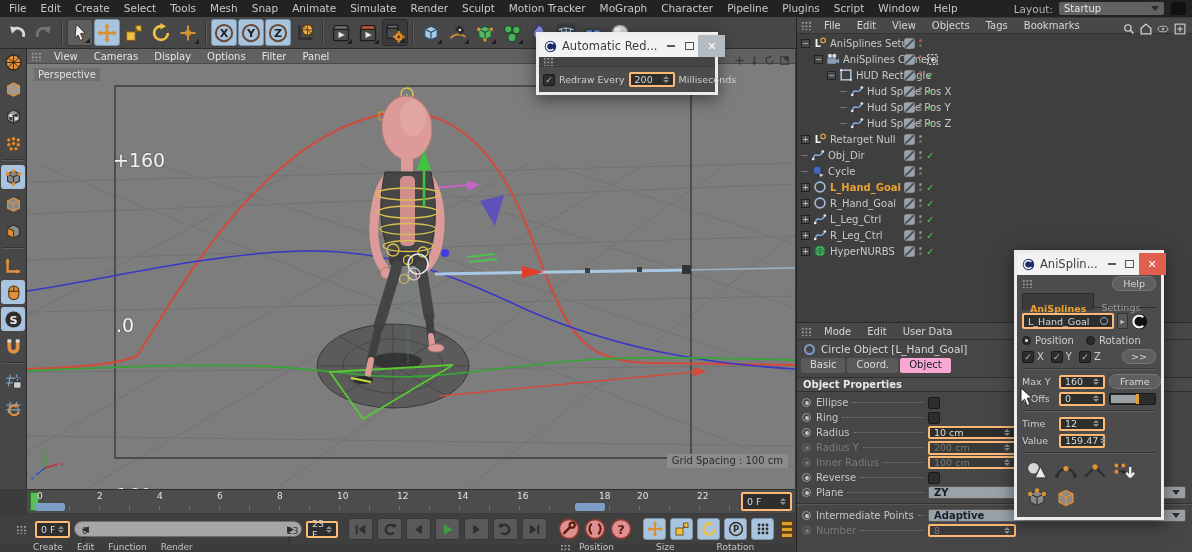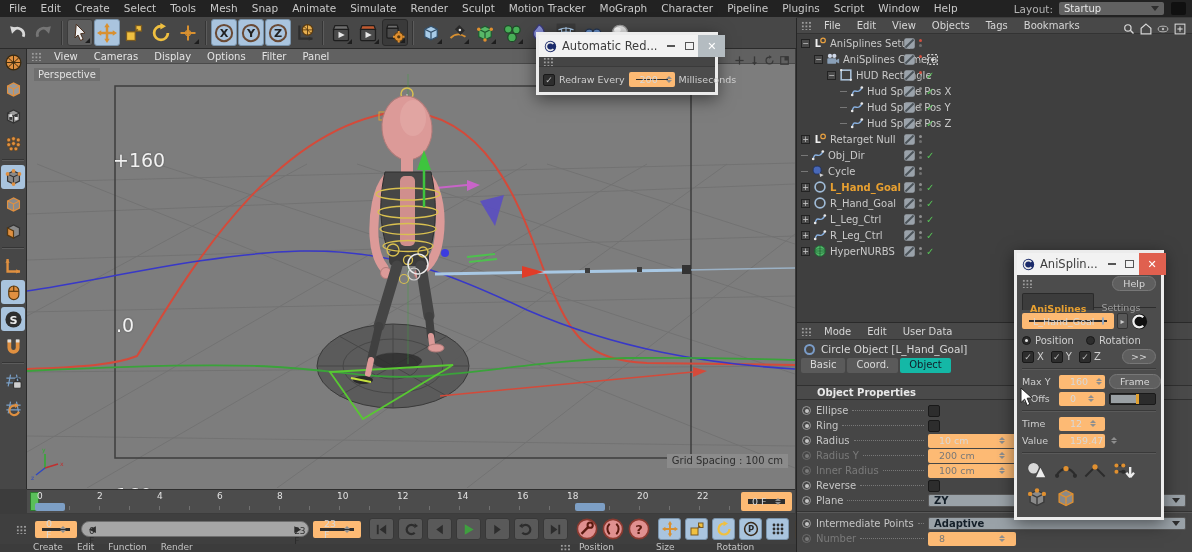--- a/index.html
+++ b/index.html
@@ -41,21 +41,21 @@
 .grip{width:11px;height:9px;background-image:radial-gradient(#9d9d9d 1px,transparent 1.3px);background-size:3.6px 3.6px;flex:0 0 auto;margin-right:4px}
 .persp-label{position:absolute;left:7px;top:19px;font-size:10px;color:#e2e2e2;background:#6f6f6f;padding:0 4px;line-height:13px}
 .hud{position:absolute;color:#f2f2f2;font-size:19px;text-shadow:0 0 2px rgba(60,60,60,.6)}
 .grid-spacing{position:absolute;right:7px;top:405px;background:#8b8b8b;color:#2e2e2e;font-size:10px;padding:0 5px;line-height:14px}
 
 .ruler{position:absolute;left:27px;top:489px;width:768px;height:24px;background:#4c4c4c;border-top:1px solid #2e2e2e}
 .tick-label{position:absolute;top:1px;font-size:9px;color:#e2e2e2}
 .minor{position:absolute;bottom:3px;width:1px;height:4px;background:#707070}
 .keymark{position:absolute;top:13px;height:8px;width:30px;background:#7d9fc5;border-radius:2px}
 .playhead{position:absolute;left:3px;top:2px;width:9px;height:19px;background:#5abf5a;border:1px solid #2e7a2e}
-.field{background:#2e2e2e;border:7px solid #fdba74;border-radius:2px;color:#d8d8d8;font-size:9.5px;display:flex;align-items:center;padding:0 4px;gap:8px}
+.field{background:#2e2e2e;border:2px solid #fdba74;border-radius:2px;color:#d8d8d8;font-size:9.5px;display:flex;align-items:center;padding:0 4px;gap:2px}
 .field.dis{background:#3a3a3a;color:#787878}
 .spin{margin-left:auto;display:flex;flex-direction:column;gap:1px}
 .spin i{display:block;width:0;height:0;border-left:3px solid transparent;border-right:3px solid transparent}
 .spin .up{border-bottom:3.5px solid #8e8e8e}
 .spin .dn{border-top:3.5px solid #8e8e8e}
 .cur-field{position:absolute;right:3px;top:2px;width:51px;height:19px}
 
 .transport{position:absolute;left:0;top:514px;width:796px;height:30px;background:#3f3f3f;display:flex;align-items:center;gap:4px;padding-left:16px}
 .tfield{width:76px;height:17px}
 .slider{width:228px;height:16px;background:#a6a6a6;border-radius:8px;position:relative;border:1px solid #6e6e6e;flex:0 0 auto}
@@ -98,22 +98,22 @@
 .dot{width:3px;height:3px;border-radius:50%}
 .chk{color:#56c056;font-size:10px;font-weight:bold;line-height:13px}
 
 .am{position:absolute;left:0;top:304px;right:0;bottom:0;background:#464646;border-top:1px solid #2a2a2a}
 .am-menu{height:17px;background:#484848;display:flex;align-items:center;padding-left:4px;border-bottom:1px solid #333}
 .am-menu .menu-item{font-size:10px;padding:0 8px;line-height:17px;color:#d6d6d6}
 .am-title{height:18px;display:flex;align-items:center;gap:6px;padding-left:7px;font-size:10.5px;color:#d8d8d8}
 .ring{width:11px;height:11px;border:2px solid #7a9cc8;border-radius:50%;flex:0 0 auto}
 .am-tabs{display:flex;gap:2px;padding-left:4px;height:15px}
 .tab{font-size:10px;color:#dadada;background:#5a5a5a;padding:0 9px;line-height:14px;border-radius:2px}
-.tab.active{background:#14b8a6;color:#121e2a}
-.am-section{height:15px;background:#4a4a4a;border-top:1px solid #303030;border-bottom:1px solid #303030;font-size:10px;font-weight:bold;color:#e8e8e8;padding-left:20px;line-height:14px;margin-top:12px}
+.tab.active{background:#f9a8d4;color:#121e2a}
+.am-section{height:15px;background:#4a4a4a;border-top:1px solid #303030;border-bottom:1px solid #303030;font-size:10px;font-weight:bold;color:#e8e8e8;padding-left:6px;line-height:14px;margin-top:4px}
 .am-rows{padding-top:3px}
 .am-row{height:15px;display:flex;align-items:center;padding-left:5px}
 .am-left{width:126px;display:flex;align-items:center;flex:0 0 auto}
 .adot{width:9px;height:9px;border-radius:50%;border:1.5px solid #9a9a9a;margin-right:5px;position:relative;flex:0 0 auto}
 .adot:after{content:"";position:absolute;inset:1.5px;background:#c4c4c4;border-radius:50%}
 .adot.dis{border-color:#6a6a6a}.adot.dis:after{background:#7a7a7a}
 .am-label{font-size:10px;color:#c6c6c6;white-space:nowrap}
 .am-label.dis{color:#7a7a7a}
 .leader{flex:1;border-bottom:1px dotted #787878;margin:0 4px;height:1px}
 .am-ctl{display:flex;align-items:center;flex:1;padding-right:6px}
@@ -632,21 +632,21 @@
     <div id="ruler-ticks">
         <span class="tick-label" style="left: 10px;">0</span>
         <span class="tick-label" style="left: 70px;">2</span>
         <span class="tick-label" style="left: 130px;">4</span>
         <span class="tick-label" style="left: 190px;">6</span>
         <span class="tick-label" style="left: 250px;">8</span>
         <span class="tick-label" style="left: 310px;">10</span>
         <span class="tick-label" style="left: 370px;">12</span>
         <span class="tick-label" style="left: 430px;">14</span>
         <span class="tick-label" style="left: 490px;">16</span>
-        <span class="tick-label" style="left: 540px;">18</span>
+        <span class="tick-label" style="left: 572px;">18</span>
         <span class="tick-label" style="left: 610px;">20</span>
         <span class="tick-label" style="left: 670px;">22</span>
         <span class="minor" style="left: 12px;"></span>
         <span class="minor" style="left: 42px;"></span>
         <span class="minor" style="left: 72px;"></span>
         <span class="minor" style="left: 102px;"></span>
         <span class="minor" style="left: 132px;"></span>
         <span class="minor" style="left: 162px;"></span>
         <span class="minor" style="left: 192px;"></span>
         <span class="minor" style="left: 222px;"></span>

